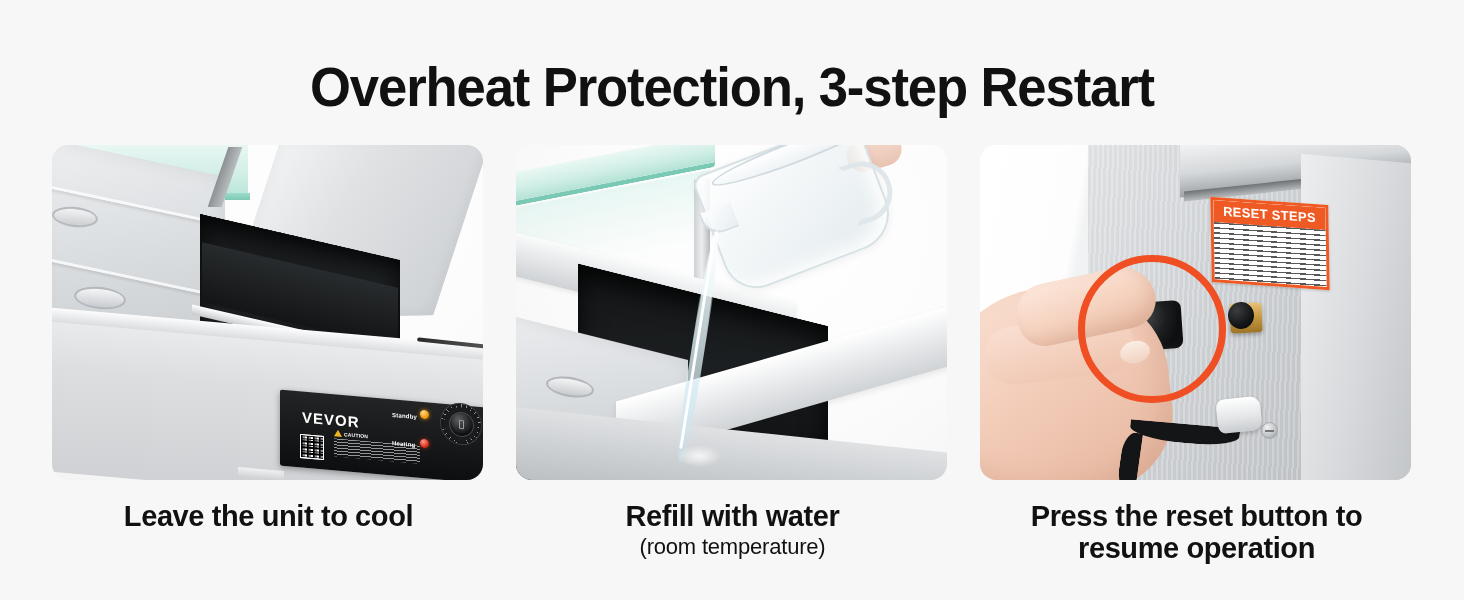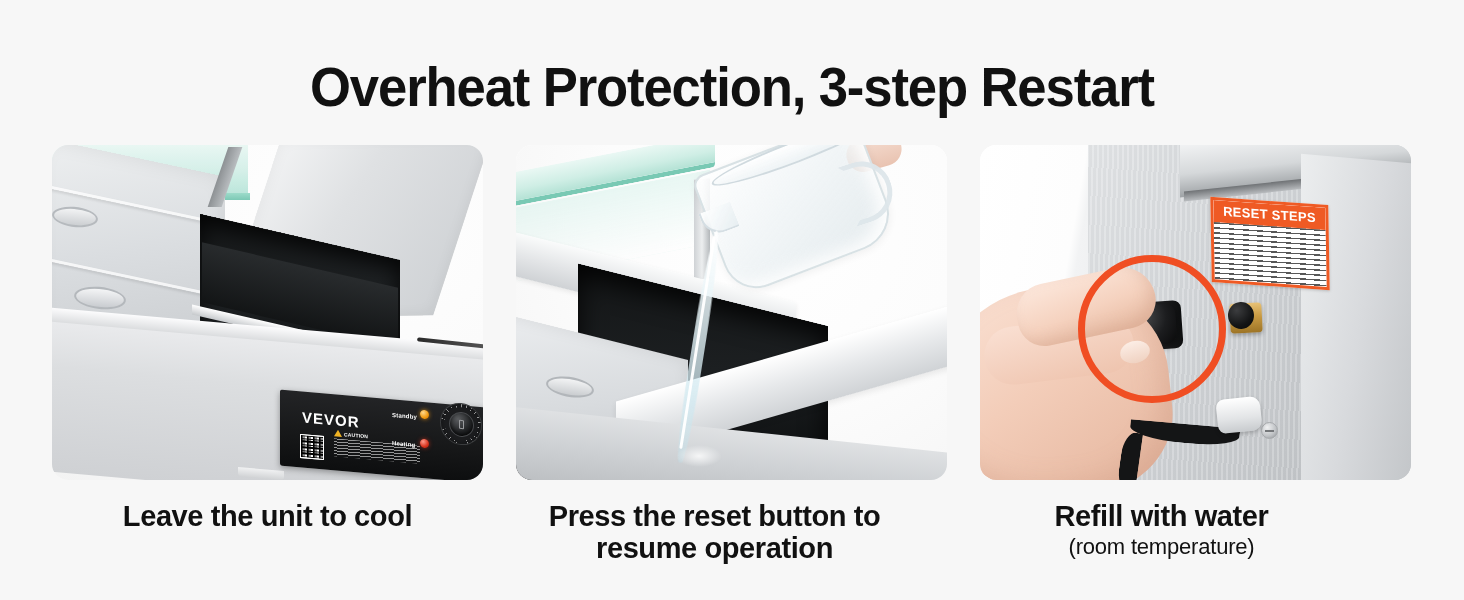--- a/index.html
+++ b/index.html
@@ -663,21 +663,22 @@
   }
 
   
   .captions {
     position: absolute;
     top: 500px;
     left: 52px;
     width: 1360px;
     height: 90px;
     display: flex;
-    gap: 16px;
+    gap: 33px;
+    justify-content: flex-end;
   }
   .cap {
     width: 431px;
     text-align: center;
     color: #111111;
   }
   .cap-main {
     font-size: 29px;
     font-weight: bold;
     letter-spacing: -0.4px;
@@ -788,20 +789,20 @@
     <div class="p3-circle"></div>
   </div>
 
 </div>
 
 <div class="captions">
   <div class="cap">
     <div class="cap-main">Leave the unit to cool</div>
   </div>
   <div class="cap">
+    <div class="cap-main">Refill with water</div>
+    <div class="cap-sub">(room temperature)</div>
+  </div>
+  <div class="cap">
     <div class="cap-main">Press the reset button to
 resume operation</div>
   </div>
-  <div class="cap">
-    <div class="cap-main">Refill with water</div>
-    <div class="cap-sub">(room temperature)</div>
-  </div>
 </div>
 
 </body></html>

